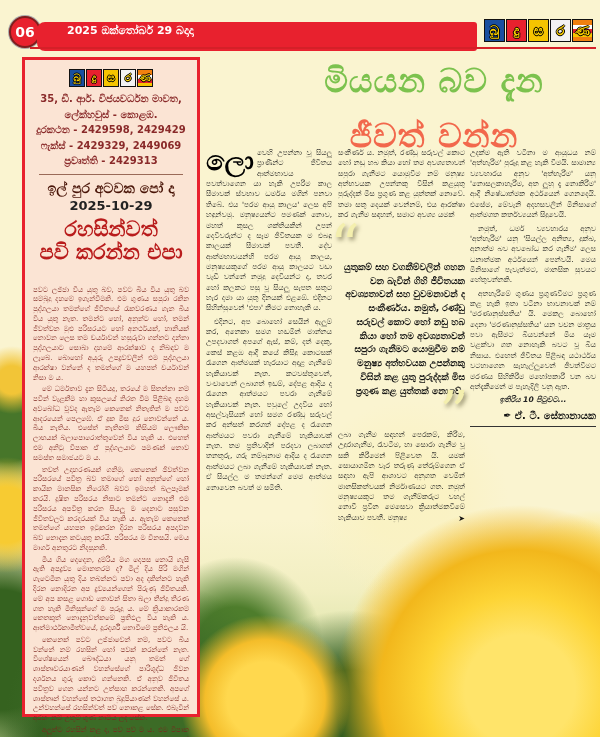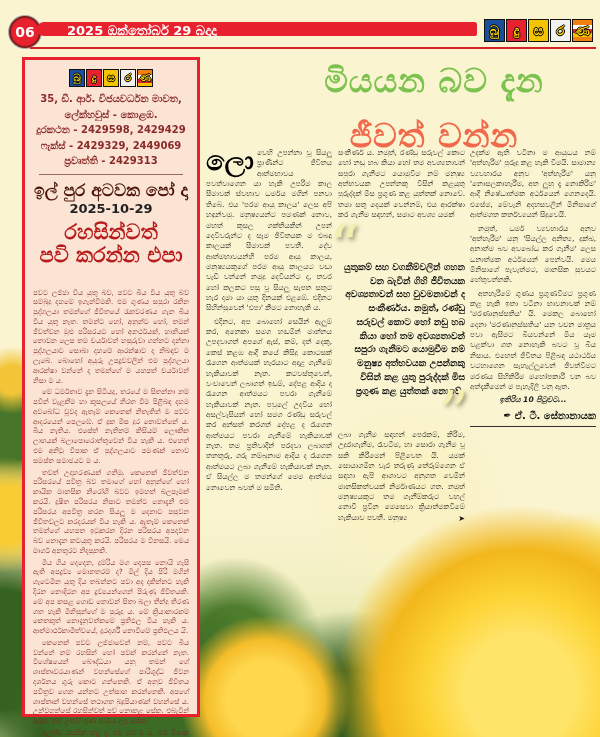--- a/index.html
+++ b/index.html
@@ -28,23 +28,23 @@
       linear-gradient(to bottom,#faf4d0 0 520px,#f2efc2 590px,#dde5ab 650px,#cdda9c 737px);
   }
   
   .header{position:absolute;left:0;top:0;width:600px;height:52px;z-index:3;}
   .page-circle{
     position:absolute;left:9px;top:16px;width:28px;height:28px;border-radius:50%;
     background:#e8212e;border:2px solid #7f1d1d;box-shadow:0 0 0 1px #aaa;
     color:#fff;font-weight:bold;font-size:14px;line-height:28px;text-align:center;
   }
   .date-bar{
-    position:absolute;left:37px;top:22px;width:440px;height:14px;
+    position:absolute;left:37px;top:22px;width:440px;height:29px;
     background:#e8212e;border-radius:8px 3px 3px 8px;
-    color:#fff;font-size:13px;font-weight:bold;line-height:17px;padding-left:30px;box-sizing:border-box;
+    color:#fff;font-size:11px;font-weight:bold;line-height:17px;padding-left:30px;box-sizing:border-box;
   }
   .brand{position:absolute;display:flex;gap:1px;}
   .brand-top{left:484px;top:19px;}
   .brand .tile{
     width:21px;height:23px;border:1px solid #111;box-sizing:border-box;
     display:flex;align-items:center;justify-content:center;
     font-weight:bold;font-size:13px;color:#ffd400;
     text-shadow:-1px 0 #000,1px 0 #000,0 -1px #000,0 1px #000;
   }
   .t-blue{background:#1a4fa0;} .t-red{background:#e8212e;} .t-yellow{background:#f5c400;}
@@ -54,21 +54,21 @@
   
   .info-box{
     position:absolute;left:22px;top:57px;width:178px;height:660px;z-index:3;
     background:#fbe4d4;border:3px solid #e8212e;box-sizing:border-box;
     padding:6px 8px;text-align:center;
   }
   .brand-small{position:relative;display:inline-flex;gap:1px;margin:2px auto 4px;}
   .brand-small .tile{width:16px;height:18px;font-size:10px;}
   .addr{font-size:10px;line-height:1.55;color:#8a2a2a;font-weight:bold;}
   .box-divider{border:none;border-top:1px solid #9a6a58;width:92%;margin:5px auto;}
-  .poya-line{font-size:17px;font-weight:bold;color:#4a1508;margin-top:2px;}
+  .poya-line{font-size:14px;font-weight:bold;color:#4a1508;margin-top:2px;}
   .poya-date{font-size:13px;font-weight:bold;color:#222;margin-top:1px;}
   .box-title{color:#b91c1c;font-weight:bold;font-size:21px;line-height:1.12;margin:5px 0 20px;}
   .box-body{text-align:justify;font-size:7.1px;line-height:1.38;color:#7d241d;}
   .box-body p{margin:0 0 2px;text-indent:9px;}
   .box-body p:first-child{text-indent:0;}
   
   .headline{position:absolute;left:268px;top:64px;width:332px;text-align:center;z-index:2;}
   .headline .l1{font-size:33px;font-weight:bold;color:#7cc24e;line-height:1.05;letter-spacing:1px;}
   .headline .l2{font-size:33px;font-weight:bold;color:#f2684c;line-height:1.05;letter-spacing:1px;margin-top:20px;}
   

